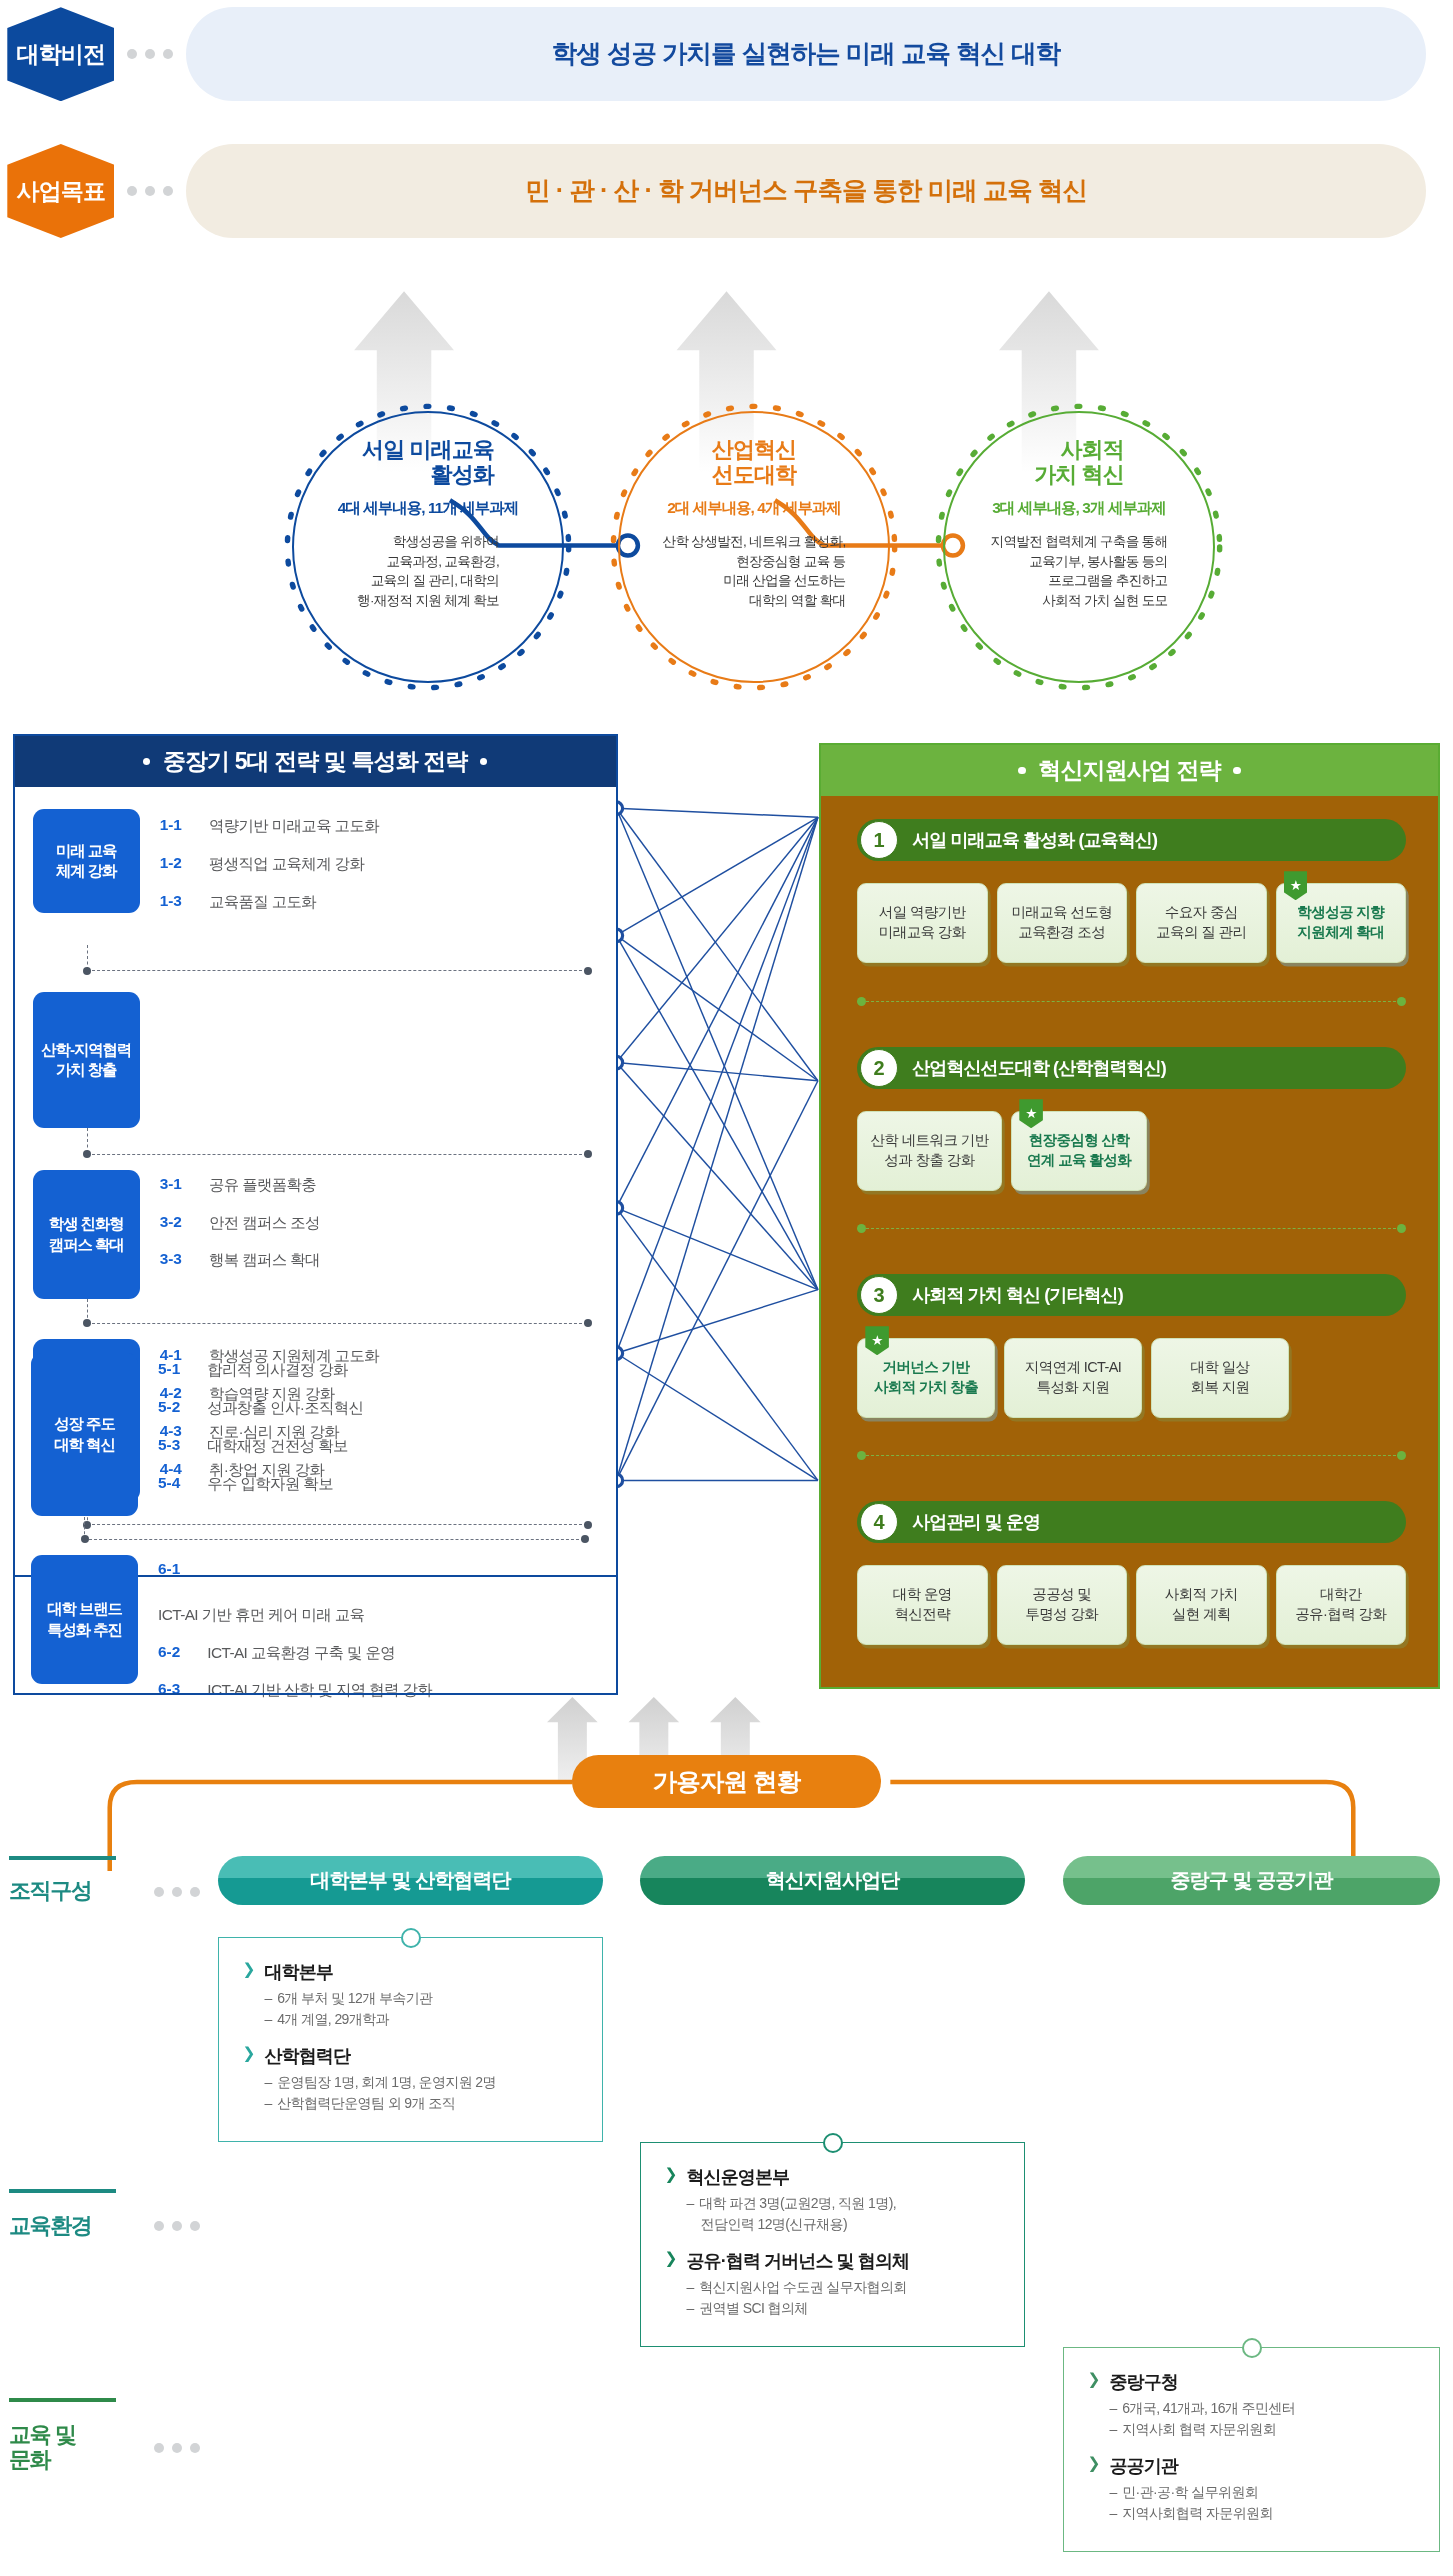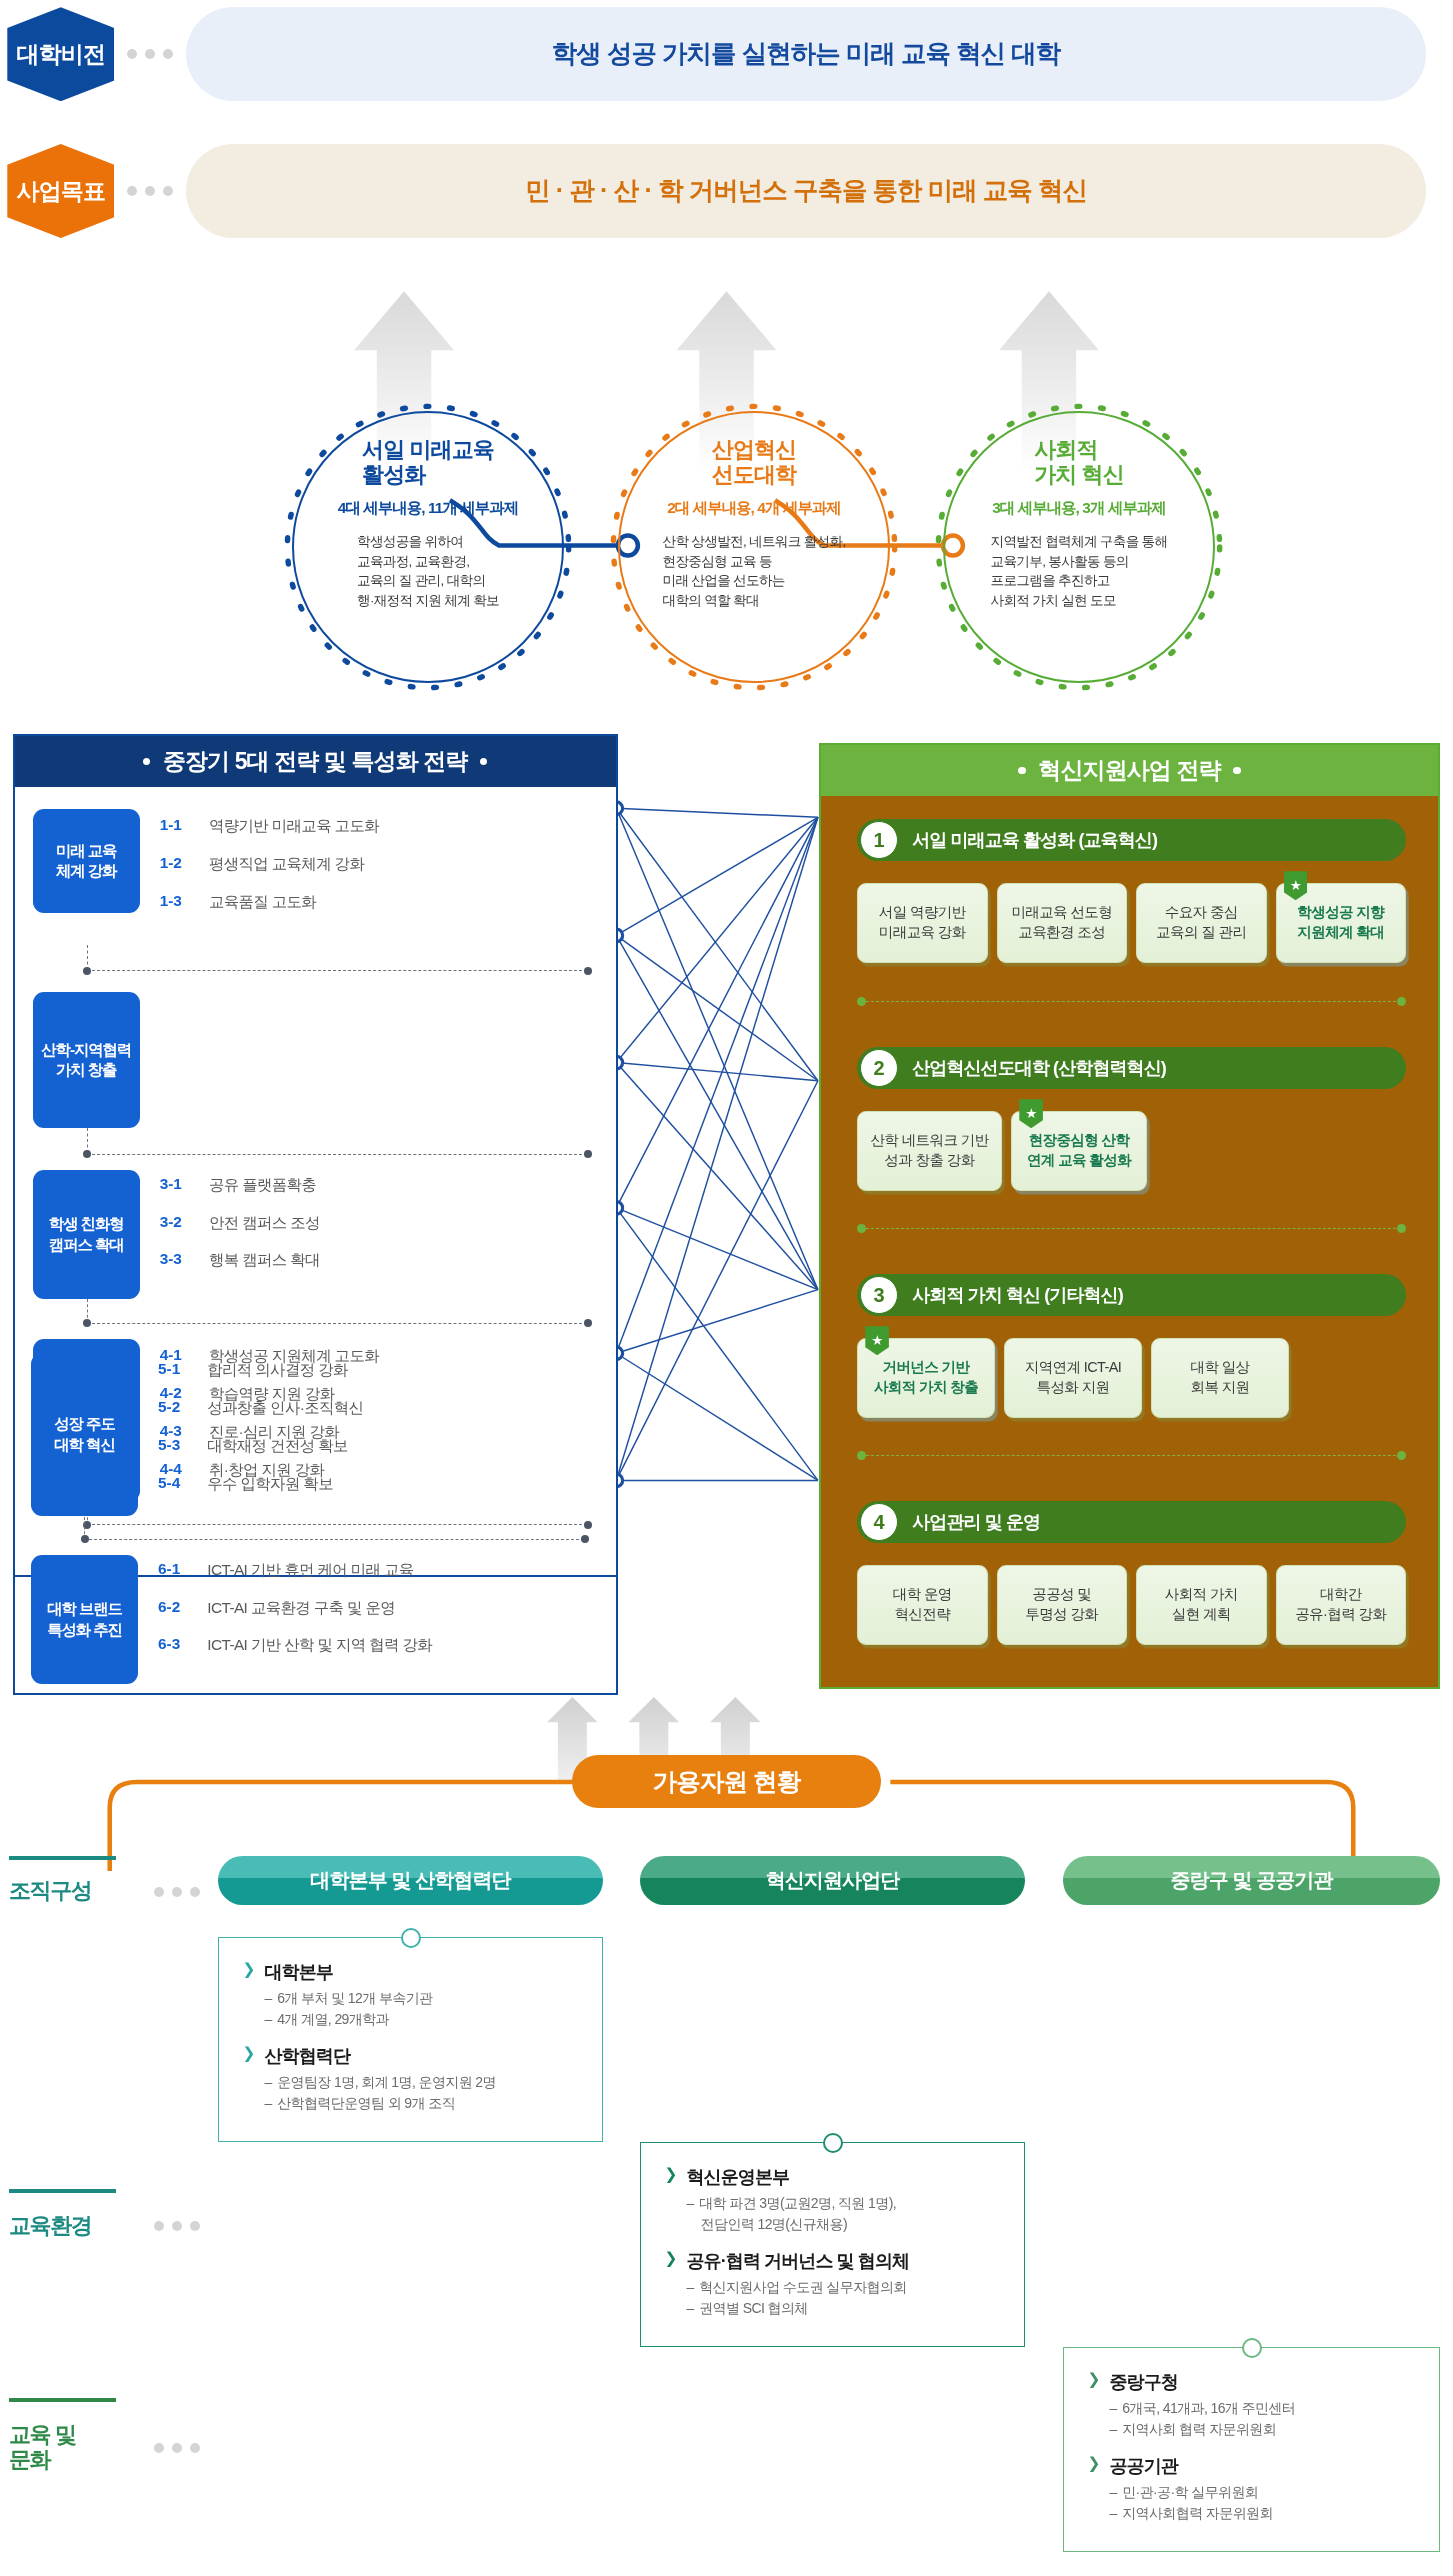--- a/index.html
+++ b/index.html
@@ -29,21 +29,21 @@
     height:94px; border-radius:47px; display:flex; align-items:center; justify-content:center;
     font-size:25.4px; font-weight:bold; letter-spacing:-0.9px;
   }
   .banner.vision { background:#e8eff9; color:#134a9e; }
   .banner.goal   { background:#f2ece1; color:#d4700a; }
 
   
   .circ {
     width:272px; height:272px; border-radius:50%;
     display:flex; flex-direction:column; align-items:center; justify-content:flex-start;
-    padding-top:23.6px; text-align:left;
+    padding-top:23.6px; text-align:right;
   }
   .circ .ttl { font-size:22px; font-weight:bold; line-height:1.15; letter-spacing:-0.9px;}
   .circ .sub { font-size:15.4px; font-weight:bold; margin-top:11px; letter-spacing:-0.9px;}
   .circ .dsc { font-size:13.6px; color:#3a3a3a; margin-top:12.7px; line-height:1.45; letter-spacing:-0.7px;}
   .c-blue  { border:2.7px solid #0d4a9e; }
   .c-blue .ttl,.c-blue .sub { color:#0d4a9e; }
   .c-orange{ border:2.7px solid #e87b17; }
   .c-orange .ttl,.c-orange .sub { color:#e87b17; }
   .c-green { border:2.7px solid #57ac35; }
   .c-green .ttl,.c-green .sub { color:#57ac35; }
@@ -431,21 +431,21 @@
 
 <div class="abs" style="left:31px; top:1555px; width:569px;">
   <div style="display:flex; gap:20px;">
     <div class="stratbox" style="height:129px;">
       <div>
           <div>대학 브랜드</div>
           <div>특성화 추진</div>
         </div>
     </div>
     <div style="padding-top:5.4px;">
-      <div style="display:flex;gap:27px;margin-bottom:16.3px;">
+      <div style="display:flex;gap:27px;margin-bottom:16.3px;flex-direction:column;">
           <span class="taskno">6-1</span>
           <span class="tasktxt">ICT-AI 기반 휴먼 케어 미래 교육</span>
         </div>
       <div style="display:flex;gap:27px;margin-bottom:16.3px;">
           <span class="taskno">6-2</span>
           <span class="tasktxt">ICT-AI 교육환경 구축 및 운영</span>
         </div>
       <div style="display:flex;gap:27px;">
           <span class="taskno">6-3</span>
           <span class="tasktxt">ICT-AI 기반 산학 및 지역 협력 강화</span>

